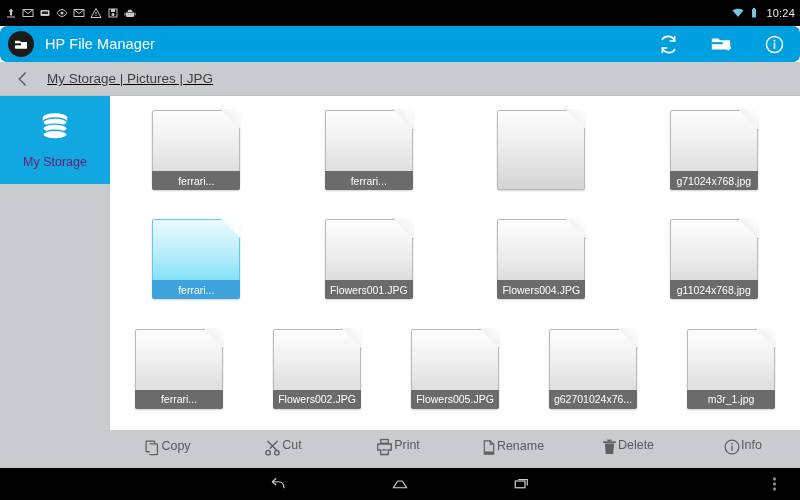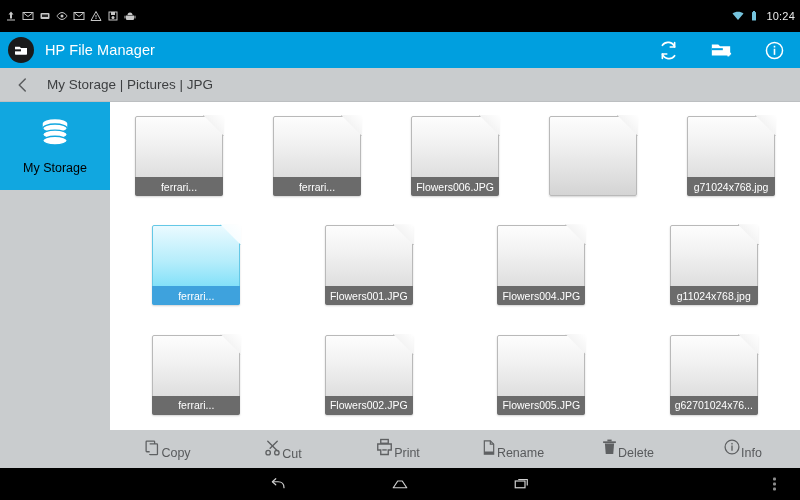--- a/index.html
+++ b/index.html
@@ -6,64 +6,65 @@
   html, body {
     width: 800px; height: 500px;
     font-family: "Liberation Sans", sans-serif;
     background: #ffffff;
     overflow: hidden;
   }
   .screen { position: relative; width: 800px; height: 500px; }
 
   
   .statusbar {
-    height: 32px; background: #000000;
+    height: 26px; background: #000000;
     display: flex; align-items: center; justify-content: space-between;
     padding: 0 5px 0 5px;
   }
   .status-left, .status-right { display: flex; align-items: center; gap: 5px; }
   .status-right { gap: 4px; }
   .sicon { width: 12px; height: 12px; display: block; opacity: .92; }
   .clock { color: #e9e9e9; font-size: 11px; letter-spacing: .2px; padding-left: 2px; }
 
   
   .appbar {
     height: 36px; background: #009fdf;
-    display: flex; align-items: center; padding: 0 14px 0 8px;
+    display: flex; align-items: center; padding: 0 14px 0 8px; border-radius: 7px;
   }
   .app-logo {
     width: 26px; height: 26px; border-radius: 50%;
     background: #1a1a1a; display: flex; align-items: center; justify-content: center;
     flex: 0 0 auto;
   }
   .app-title {
     color: #ffffff; font-size: 14.5px; margin-left: 11px; flex: 1 1 auto;
     letter-spacing: .1px;
   }
   .appbar-actions { display: flex; align-items: center; gap: 29px; }
   .abtn { width: 24px; height: 24px; display: flex; align-items: center; justify-content: center; cursor: pointer; }
 
   
   .crumbbar {
     height: 34px; background: #c9ccce;
     display: flex; align-items: center; padding-left: 10px;
     border-bottom: 1px solid #bcbfc1;
+    text-decoration: underline;
   }
   .back-btn { width: 26px; height: 26px; display: flex; align-items: center; justify-content: center; cursor: pointer; }
   .crumb-text { color: #3d3f41; font-size: 13.5px; margin-left: 11px; }
 
   
   .body { display: flex; height: 342px; }
   .sidebar { width: 110px; background: #c9ccce; flex: 0 0 110px; }
   .side-item {
     height: 88px; background: #11a7e0;
     display: flex; flex-direction: column; align-items: center; justify-content: center;
     cursor: pointer;
   }
-  .side-label { color: #000000; font-size: 12.5px; margin-top: 7px; }
+  .side-label { color: #701a75; font-size: 12.5px; margin-top: 7px; }
 
   .content {
     flex: 1 1 auto; background: #ffffff;
     padding: 14px 0 0 0;
     display: flex; flex-direction: column;
   }
   .grid-row { display: flex; height: 114px; }
   .cell { flex: 1 1 0; display: flex; align-items: flex-start; justify-content: center; }
 
   
@@ -101,21 +102,21 @@
   .tile.sel .label { background: #3ea2dd; }
 
   
   .toolbar {
     position: absolute; left: 110px; right: 0; top: 430px; height: 38px;
     background: #c9ccce;
     display: flex; align-items: center;
   }
   .toolbar-pad { position: absolute; left: 0; top: 430px; width: 110px; height: 38px; background: #c9ccce; }
   .tool {
-    flex: 1 1 0; display: flex; align-items: flex-end; justify-content: center;
+    flex: 1 1 0; display: flex; align-items: flex-start; justify-content: center;
     cursor: pointer;
   }
   .tool-label { color: #585a5c; font-size: 12.5px; }
 
   
   .navbar {
     position: absolute; left: 0; right: 0; bottom: 0; height: 32px;
     background: #000000; display: flex; align-items: center; justify-content: center;
   }
   .nav-group { display: flex; align-items: center; gap: 94px; }
@@ -253,27 +254,20 @@
           <div class="tile">
             <div class="page"></div>
             <div class="fold-shade"></div>
             <div class="label">ferrari...</div>
           </div>
         </div>
         <div class="cell">
           <div class="tile">
             <div class="page"></div>
             <div class="fold-shade"></div>
-            <div class="label">Flowers006.JPG</div>
-          </div>
-        </div>
-        <div class="cell">
-          <div class="tile">
-            <div class="page"></div>
-            <div class="fold-shade"></div>
           </div>
         </div>
         <div class="cell">
           <div class="tile">
             <div class="page"></div>
             <div class="fold-shade"></div>
             <div class="label">g71024x768.jpg</div>
           </div>
         </div>
       </div>
@@ -329,20 +323,27 @@
             <div class="page"></div>
             <div class="fold-shade"></div>
             <div class="label">Flowers005.JPG</div>
           </div>
         </div>
         <div class="cell">
           <div class="tile">
             <div class="page"></div>
             <div class="fold-shade"></div>
             <div class="label">g62701024x76...</div>
+          </div>
+        </div>
+        <div class="cell">
+          <div class="tile">
+            <div class="page"></div>
+            <div class="fold-shade"></div>
+            <div class="label">m3r_1.jpg</div>
           </div>
         </div>
       </div>
 
     </div>
   </div>
 
   <div class="toolbar-pad"></div>
   <div class="toolbar">
 

